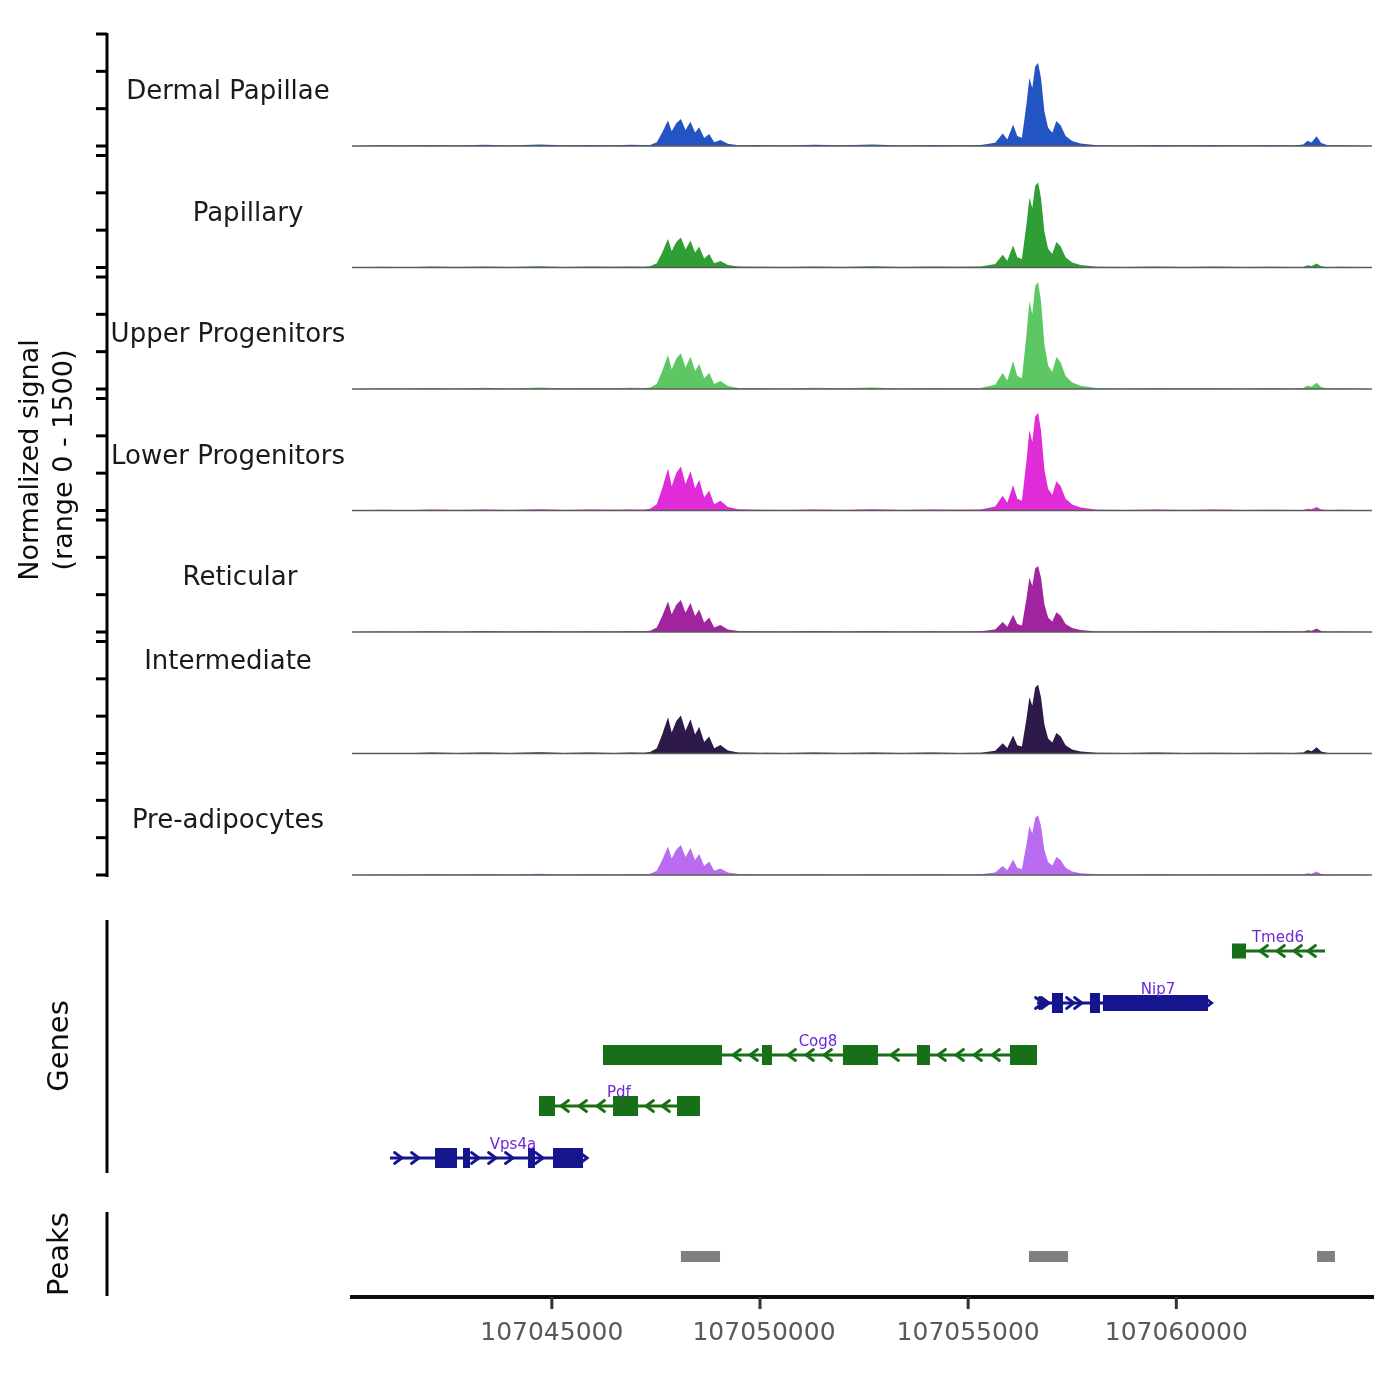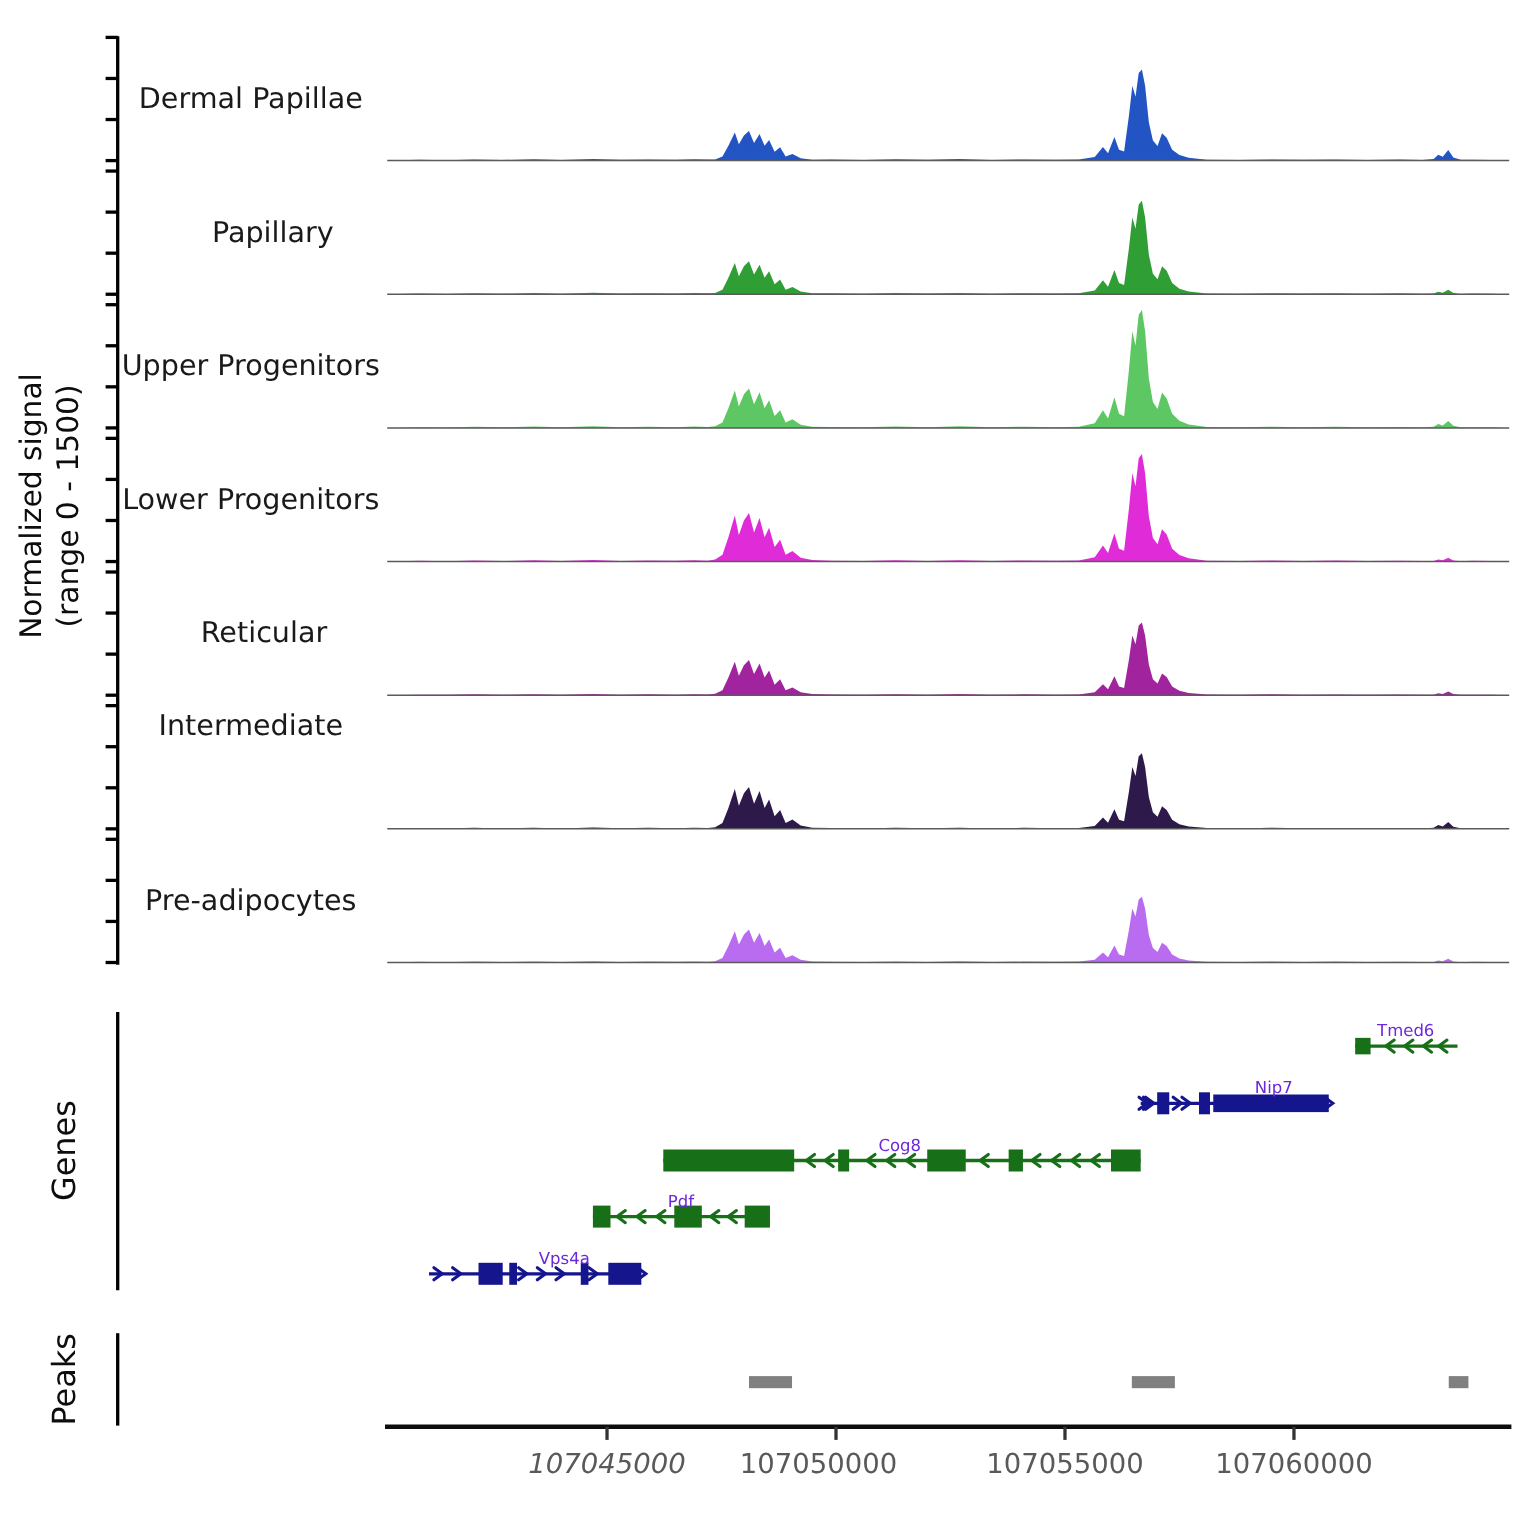--- a/index.html
+++ b/index.html
@@ -145,19 +145,19 @@
 
   <div class="side-lbl" style="left:58px;top:1046px;">Genes</div>
   <div class="side-lbl" style="left:58px;top:1254px;">Peaks</div>
 
   <div class="lbl gene-lbl" style="left: 1277.95px; top: 937px;">Tmed6</div>
   <div class="lbl gene-lbl" style="left: 1158px; top: 989px;">Nip7</div>
   <div class="lbl gene-lbl" style="left: 817.994px; top: 1041px;">Cog8</div>
   <div class="lbl gene-lbl" style="left: 618.99px; top: 1092px;">Pdf</div>
   <div class="lbl gene-lbl" style="left: 513px; top: 1144px;">Vps4a</div>
 
-  <div class="lbl tick-lbl" style="left: 551.837px; top: 1331px; font-style: italic;">107045000</div>
-  <div class="lbl tick-lbl" style="left: 744px; top: 1331px;">107050000</div>
+  <div class="lbl tick-lbl" style="left: 551.837px; top: 1331px;">107045000</div>
+  <div class="lbl tick-lbl" style="left: 764px; top: 1331px;">107050000</div>
   <div class="lbl tick-lbl" style="left: 968.163px; top: 1331px;">107055000</div>
   <div class="lbl tick-lbl" style="left: 1176.33px; top: 1331px;">107060000</div>
 
 
 </div>
 
 </body></html>

